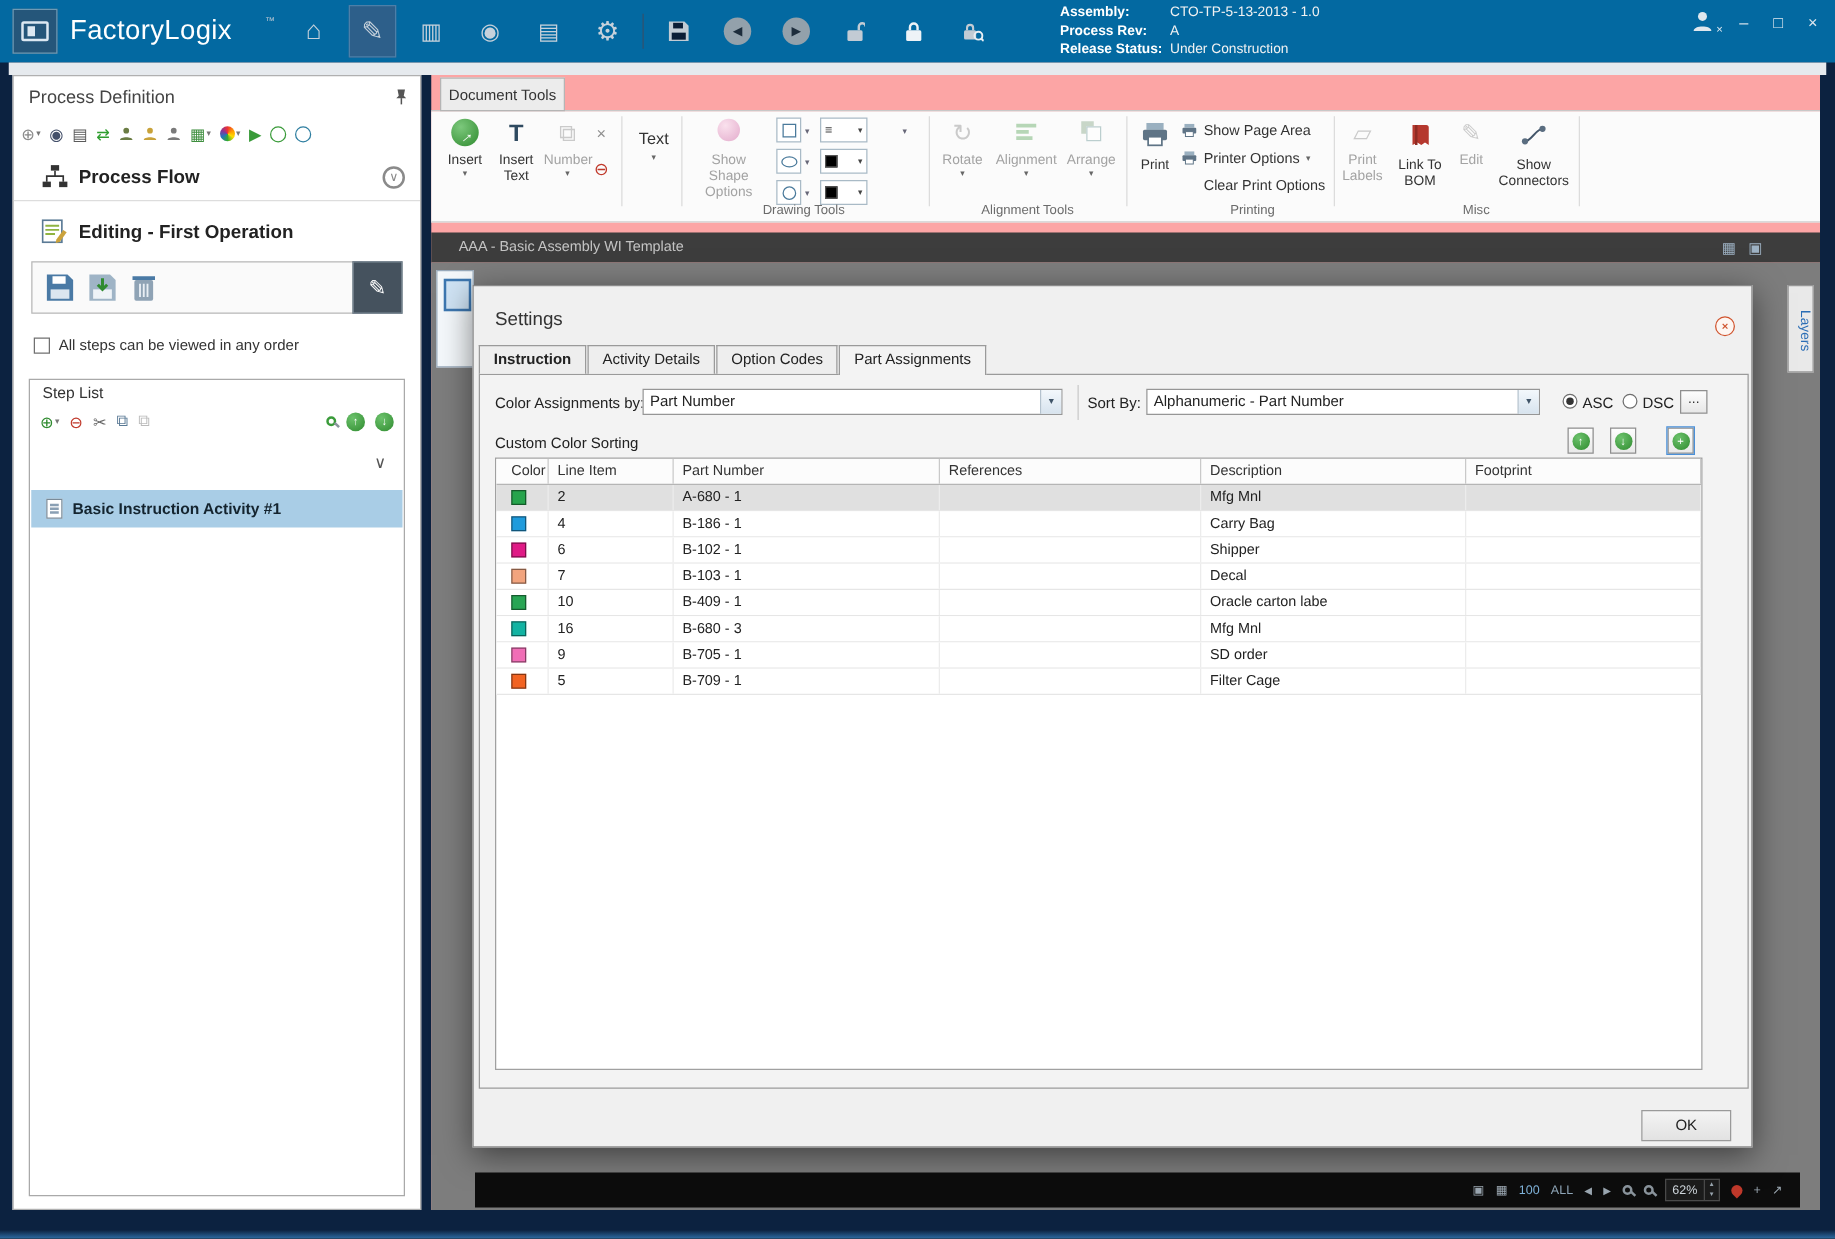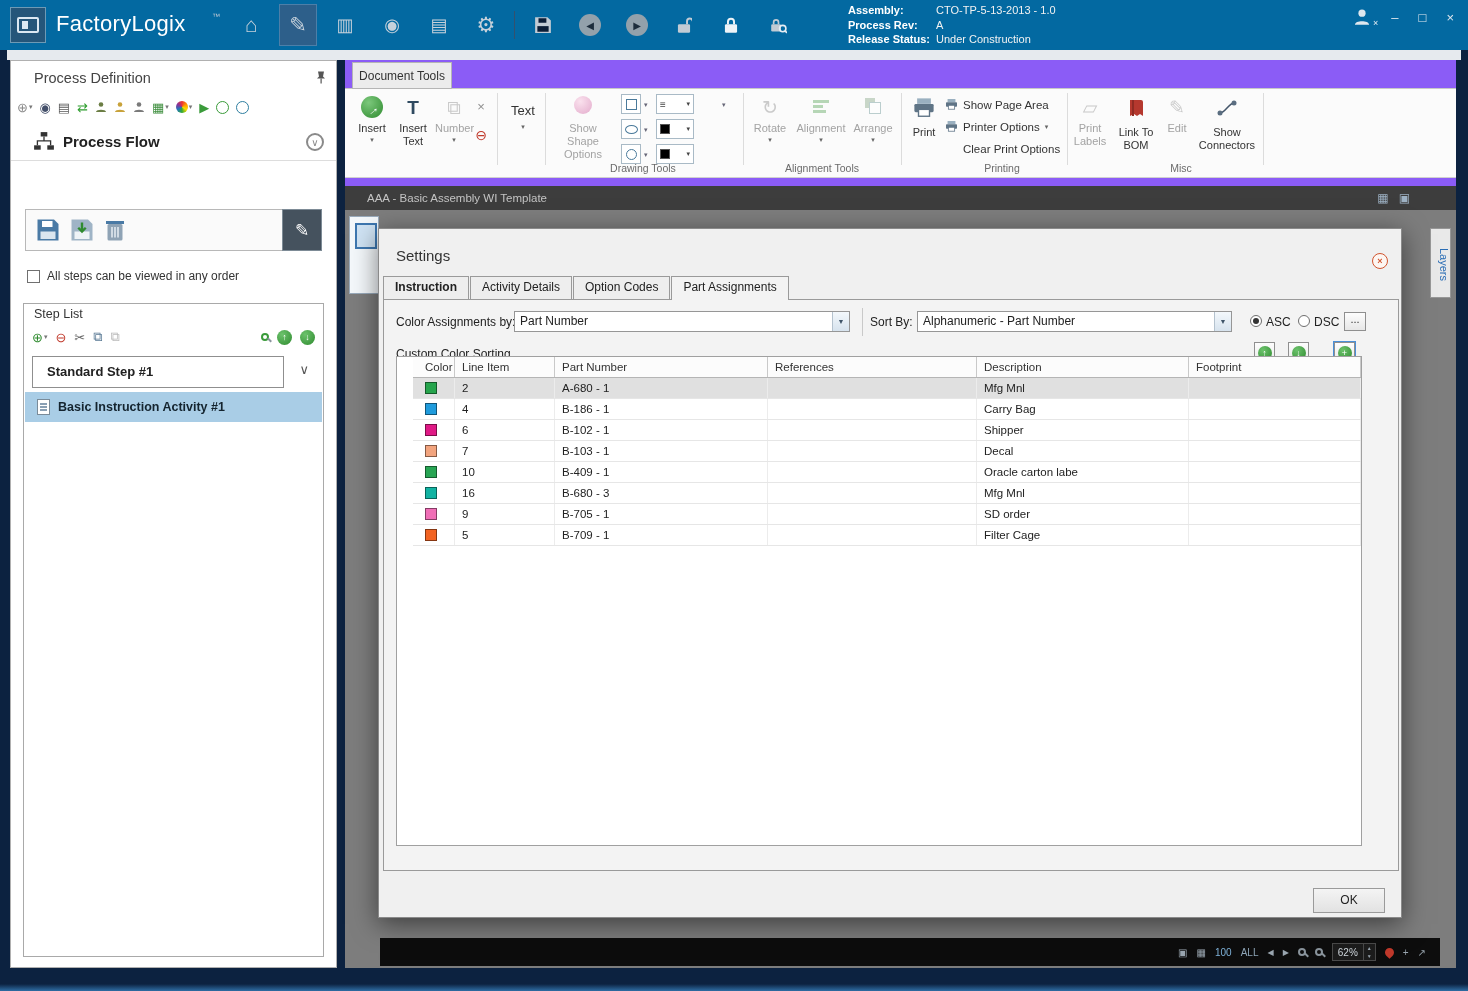--- a/index.html
+++ b/index.html
@@ -24,21 +24,21 @@
   .win-ctrls { position:absolute; right:14px; top:8px; display:flex; align-items:center; gap:20px; color:#dfe7ee; font-size:13px; }
   .user-ico { position:relative; }
   .user-x { position:absolute; right:-7px; bottom:-2px; font-size:9px; color:#e8eef4; }
 
   
   .content-strip { position:absolute; left:7px; right:7px; top:50px; height:10px; background:#e6eaee; }
   .win-bottom { position:absolute; left:0; right:0; bottom:0; height:7px; background:linear-gradient(#0c2240,#2e6da4); }
 
   
   .sidebar { position:absolute; left:10px; top:60px; width:327px; height:908px; background:#fff; border:1px solid #b0b0b0; color:#3c3c3c; }
-  .sb-header { position:absolute; left:0; top:4px; width:100%; height:26px; line-height:26px; padding-left:23px; font-size:14.5px; color:#444; }
+  .sb-header { position:absolute; left:0; top:4px; width:100%; height:26px; line-height:26px; padding-left:12px; font-size:14.5px; color:#444; }
   .sb-pin { position:absolute; right:10px; top:9px; }
   .sb-tools { position:absolute; left:6px; top:34px; height:24px; display:flex; align-items:center; gap:7px; }
   .si { font-size:13px; color:#666; display:inline-flex; align-items:center; }
   .si .mini-caret { font-size:7px; color:#777; margin-left:1px; }
   .pflow { position:absolute; left:0; top:64px; width:100%; height:36px; border-bottom:1px solid #ddd; }
   .pflow-label { position:absolute; left:52px; top:8px; font-size:15px; font-weight:600; color:#222; }
   .pflow-dl { position:absolute; right:12px; top:8px; width:18px; height:18px; border:2px solid #8a8a8a; border-radius:50%; color:#8a8a8a; font-size:10px; display:grid; place-items:center; }
   .editing-row { position:absolute; left:0; top:108px; width:100%; height:34px; }
   .editing-label { position:absolute; left:52px; top:8px; font-size:15px; font-weight:600; color:#222; }
   .btns-box { position:absolute; left:14px; top:148px; width:265px; height:42px; border:1px solid #b8b8b8; background:#fafafa; display:flex; align-items:center; gap:10px; padding-left:10px; }
@@ -51,21 +51,21 @@
   .sl-right { margin-left:auto; display:flex; align-items:center; gap:8px; }
   .step-row { position:absolute; left:4px; top:50px; right:4px; height:36px; }
   .step-box { position:absolute; left:4px; top:2px; width:252px; height:32px; border:1px solid #8f8f8f; background:#fff; line-height:30px; padding-left:14px; font-size:13px; font-weight:bold; color:#222; }
   .step-chevron { position:absolute; right:10px; top:8px; font-size:13px; color:#555; }
   .activity-row { position:absolute; left:1px; top:88px; right:1px; height:30px; background:#a9cde6; display:flex; align-items:center; gap:8px; padding-left:12px; }
   .act-ico { width:13px; height:16px; background:#fff; border:1px solid #7a8b99; position:relative; }
   .act-ico::after { content:""; position:absolute; left:2px; top:3px; width:7px; height:1.5px; background:#8aa0b4; box-shadow:0 3px 0 #8aa0b4, 0 6px 0 #8aa0b4; }
   .activity-label { font-size:12.5px; font-weight:bold; color:#14242f; }
 
   
-  .main { position:absolute; left:345px; top:60px; width:1111px; height:908px; background:#8b5cf6; }
+  .main { position:absolute; left:345px; top:60px; width:1111px; height:908px; background:#fca5a5; }
   .mtab { position:absolute; top:2px; height:27px; line-height:26px; text-align:center; font-size:12px; color:#333; border:1px solid #b5b5b5; background:#ececec; z-index:2; }
   .mtab.active { background:#fff; border-bottom:1px solid #fff; z-index:3; }
   .mtabs-line { position:absolute; left:0; top:28px; width:100%; height:1px; background:#c8c8c8; z-index:1; }
 
   .ribbon { position:absolute; left:0; top:29px; width:100%; height:89px; background:#fbfbfb; border-bottom:1px solid #d0d0d0; font-size:11px; }
   .rsep { position:absolute; top:4px; height:72px; width:1px; background:#dcdcdc; }
   .rbtn { position:absolute; top:5px; text-align:center; color:#333; }
   .rbtn .ric { display:block; height:28px; line-height:28px; font-size:19px; }
   .rbtn .rlbl { display:block; line-height:13px; }
   .rbtn .rcaret { display:block; font-size:7px; color:#666; line-height:9px; }
@@ -118,21 +118,21 @@
   .combo { position:absolute; height:21px; background:#fff; border:1px solid #969696; font-size:12px; line-height:19px; padding-left:5px; color:#222; }
   .combo .dd { position:absolute; right:0; top:0; bottom:0; width:17px; background:linear-gradient(#f3f8fc,#d7e3ee); border-left:1px solid #b4c2ce; display:grid; place-items:center; font-size:7px; color:#3f5468; }
   .vsep { position:absolute; width:1px; background:#c9c9c9; }
   .radio { position:absolute; width:12px; height:12px; border:1px solid #6e6e6e; border-radius:50%; background:#fff; }
   .radio.sel::after { content:""; display:block; width:6px; height:6px; margin:2px; border-radius:50%; background:#333; }
   .rlabel { position:absolute; font-size:12px; color:#222; }
   .more-btn { position:absolute; width:22px; height:19px; border:1px solid #8f8f8f; background:linear-gradient(#fdfdfd,#e7e7e7); font-size:11px; line-height:13px; text-align:center; color:#333; }
   .gbtn { position:absolute; width:21px; height:21px; border:1px solid #8f8f8f; background:linear-gradient(#fdfdfd,#e9e9e9); display:grid; place-items:center; }
   .gbtn.focus { outline:1px solid #4a90d9; }
   .gico { width:14px; height:14px; border-radius:50%; background:radial-gradient(circle at 35% 30%, #6cc26c, #2f8b2f); color:#fff; font-size:9px; line-height:14px; text-align:center; }
-  .tbl { position:absolute; left:12px; top:56px; width:966px; height:490px; background:#fff; border:1px solid #a0a0a0; overflow:hidden;padding-left:16px; }
+  .tbl { position:absolute; left:12px; top:66px; width:966px; height:490px; background:#fff; border:1px solid #a0a0a0; overflow:hidden; }
   .thead { display:flex; height:21px; border-bottom:1px solid #b5b5b5; background:#fcfcfc; }
   .hcell { font-size:11.5px; color:#333; line-height:20px; padding-left:7px; border-right:1px solid #c9c9c9; }
   .trow { display:flex; height:21px; border-bottom:1px solid #e6e6e6; background:#fff; }
   .trow.sel { background:#e0e0e0; }
   .tcell { font-size:11.5px; color:#222; line-height:20px; padding-left:7px; border-right:1px solid #ececec; white-space:nowrap; overflow:hidden; }
   .c0 { width:42px; display:flex; align-items:center; padding-left:12px !important; }
   .c1 { width:100px; }
   .c2 { width:213px; }
   .c3 { width:209px; }
   .c4 { width:212px; }
@@ -281,20 +281,30 @@
             <rect x="7" y="1" width="6" height="4" fill="#333"></rect>
             <rect x="1" y="13" width="6" height="4" fill="#333"></rect>
             <rect x="13" y="13" width="6" height="4" fill="#333"></rect>
             <path d="M10 5v4M4 13V9h12v4" stroke="#333" fill="none" stroke-width="1.2"></path>
           </svg>
       </span>
       <span class="pflow-label">Process Flow</span>
       <span class="pflow-dl">∨</span>
     </div>
 
+    <div class="editing-row">
+      <span style="position:absolute;left:22px;top:5px">
+        <svg width="22" height="22" viewBox="0 0 20 20">
+            <rect x="1" y="2" width="14" height="16" fill="#fff" stroke="#5a7a95" stroke-width="1.2"></rect>
+            <path d="M3 6h10M3 9h10M3 12h7" stroke="#8fb341" stroke-width="1.4"></path>
+            <path d="M11 16l5-7 2.5 1.8-5 7-3 .8z" fill="#caa23c"></path>
+          </svg>
+      </span>
+      <span class="editing-label">Editing - First Operation</span>
+    </div>
 
     <div class="btns-box">
       <span>
         <svg width="24" height="24" viewBox="0 0 16 16">
             <path d="M1 1h11l3 3v11H1z" fill="#4a7aa5"></path>
             <rect x="4" y="2" width="7" height="4" fill="#fff"></rect>
             <rect x="3" y="9" width="10" height="5" fill="#dbe6ef"></rect>
           </svg>
       </span>
       <span>
@@ -346,21 +356,20 @@
             </span>
           <span class="si">
               <span class="gico" style="width:15px;height:15px;line-height:15px">↑</span>
             </span>
           <span class="si">
               <span class="gico" style="width:15px;height:15px;line-height:15px">↓</span>
             </span>
         </span>
       </div>
       <div class="step-row">
-        <span class="step-box">Standard Step #1</span>
         <span class="step-chevron">∨</span>
       </div>
       <div class="activity-row">
         <span class="act-ico"></span>
         <span class="activity-label">Basic Instruction Activity #1</span>
       </div>
     </div>
   </div>
 
   <div class="main">

